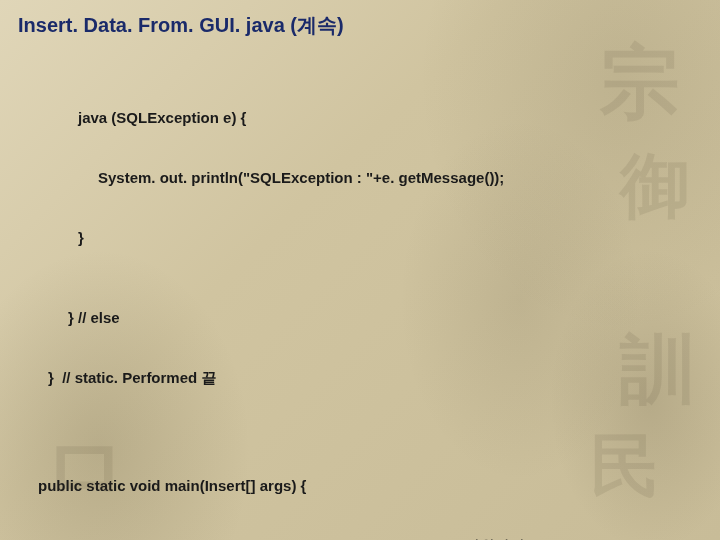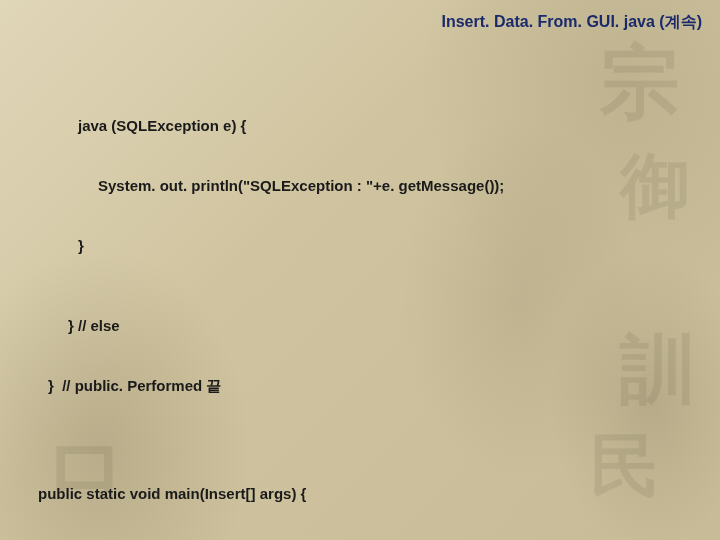--- a/index.html
+++ b/index.html
@@ -19,23 +19,22 @@
     color: #1a1a1a;
     position: relative;
     overflow: hidden;
   }
   .slide {
     padding: 12px 18px;
     box-sizing: border-box;
   }
   .title {
     color: #1a2a6a;
-    font-size: 16px;
-    margin-bottom: 48px;
-    text-align: right;
+    font-size: 20px;
+    margin-bottom: 34px;
   }
   .code-block {
     line-height: 2;
     white-space: pre;
     font-family: Arial, "Malgun Gothic", sans-serif;
   }
   .i1 { padding-left: 30px; }
   .i2 { padding-left: 50px; margin-top: 20px; }
   .i3 { padding-left: 60px; }
   .i4 { padding-left: 80px; }
@@ -58,21 +57,21 @@
 
 <div class="slide">
 
   <div class="title">Insert. Data. From. GUI. java (계속)</div>
 
   <div class="code-block">
 <div class="i3">java (SQLException e) {</div>
 <div class="i4">System. out. println("SQLException : "+e. getMessage());</div>
 <div class="i3">}</div>
 <div class="i2">} // else</div>
-<div class="i1">}  // public. Performed 끝</div>
+<div class="i1">}  // static. Performed 끝</div>
 <div style="height:18px"></div>
 <div class="i1b">public static void main(Insert[] args) {</div>
 <div class="i1">Insert. Data. From. GUI win = new Insert. Data. From. GUI("회원관리");</div>
 
 
 
 
   </div>
 
 </div>

